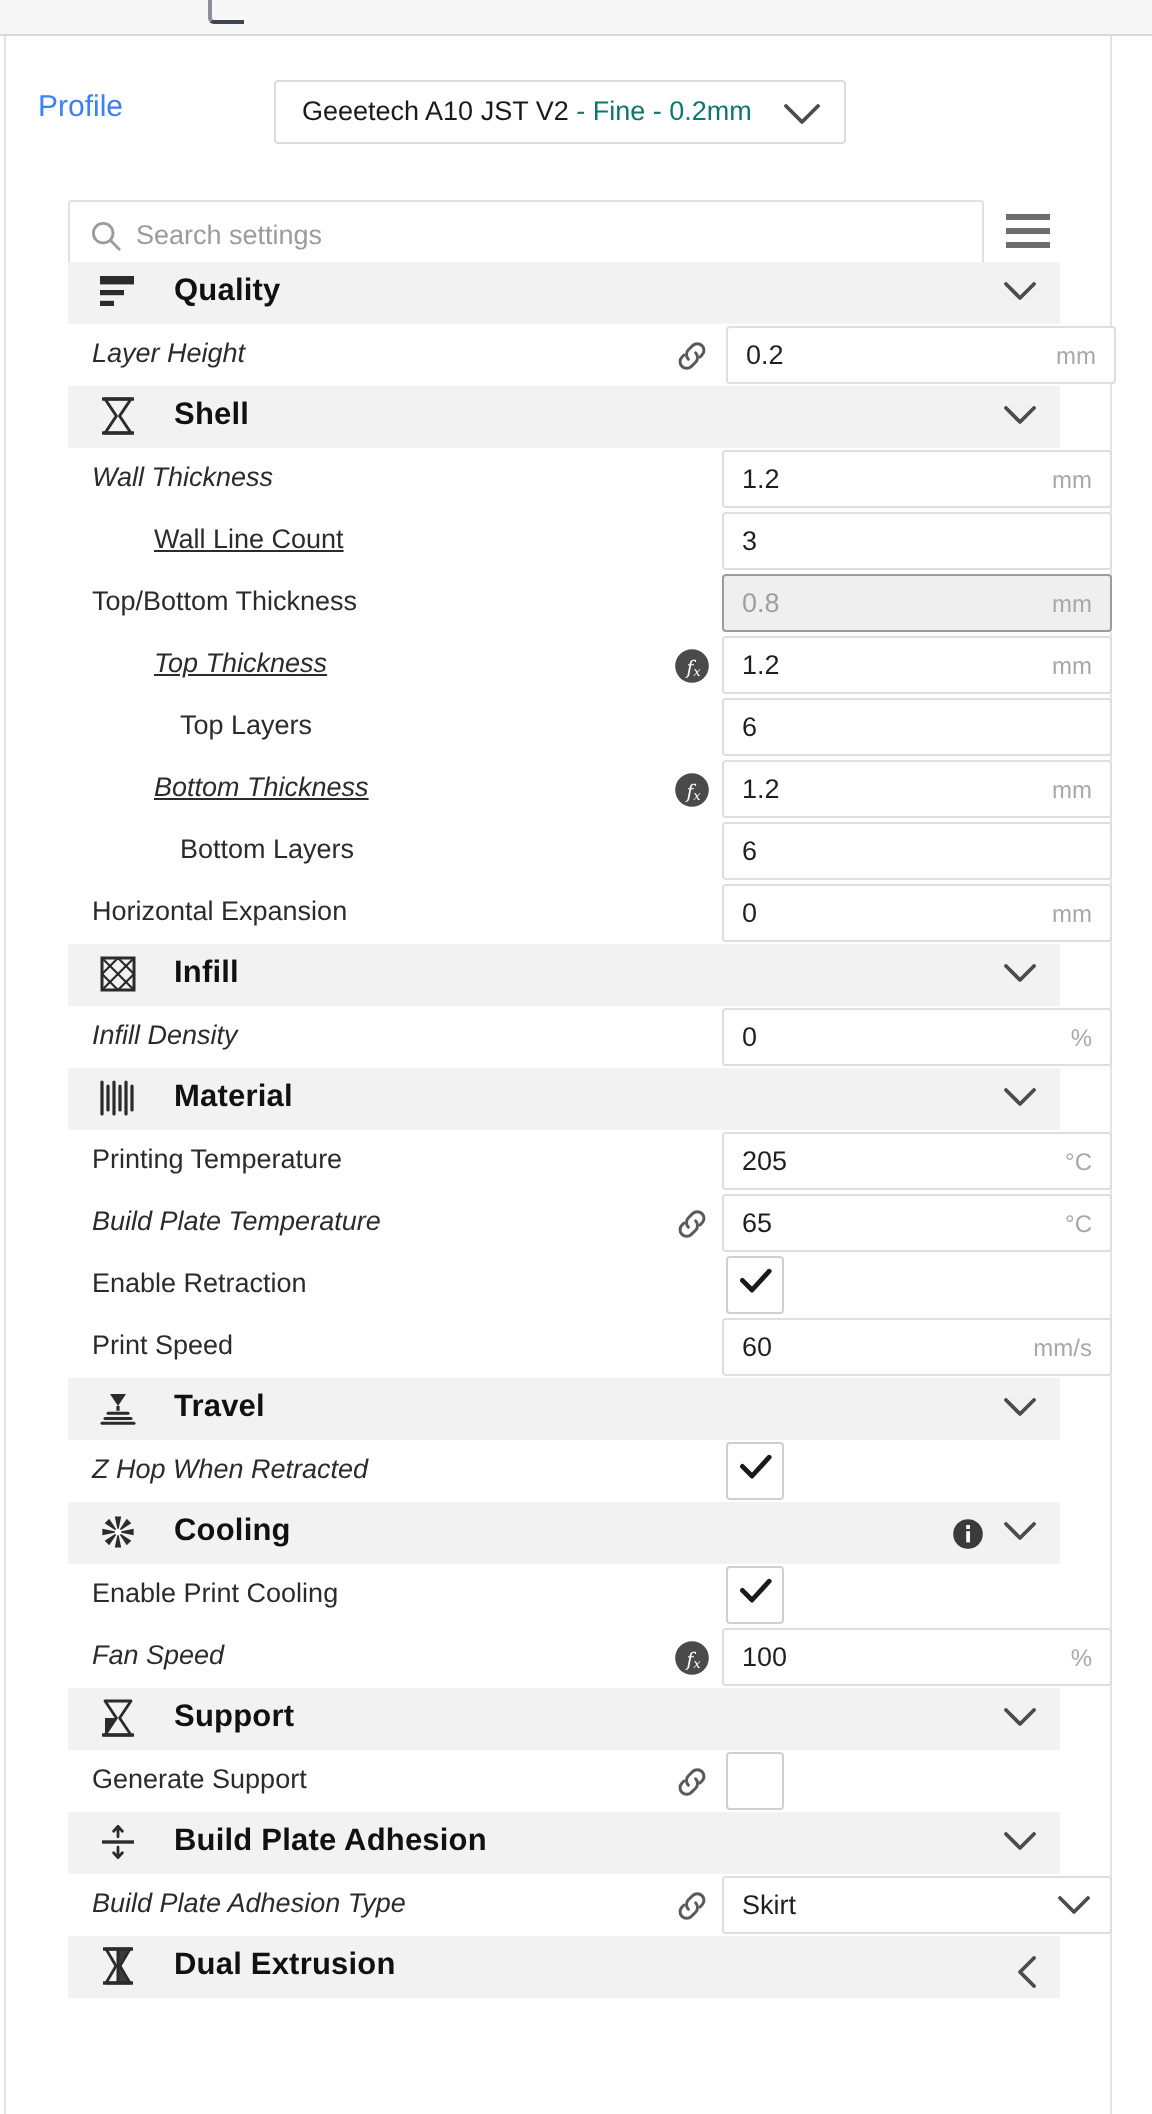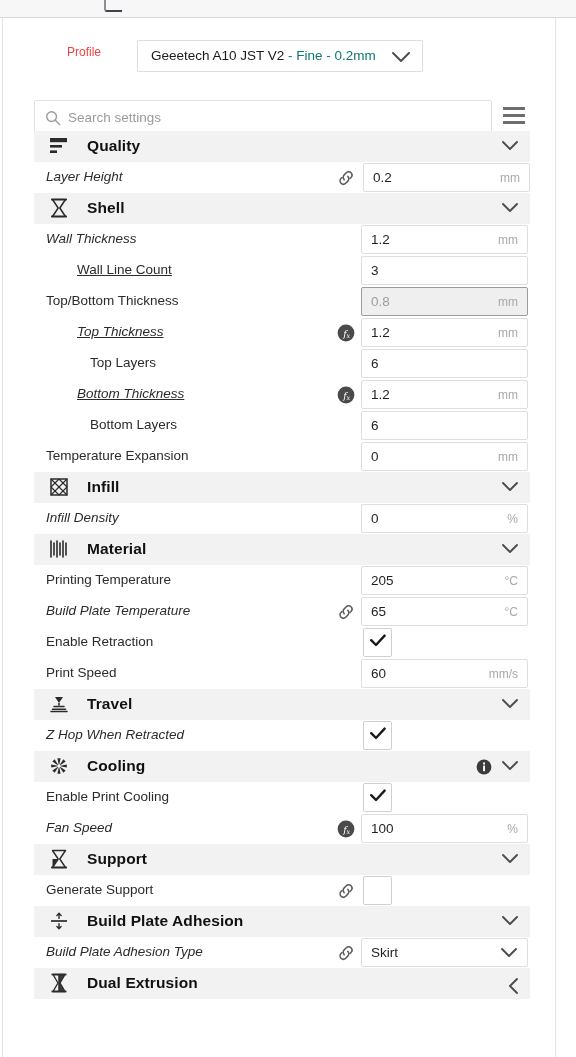--- a/index.html
+++ b/index.html
@@ -48,23 +48,22 @@
 
   
   .profile-row {
     position: absolute;
     left: 0; top: 12px;
     width: 554px; height: 50px;
   }
   .profile-label {
     position: absolute;
     left: 16px; top: 15px;
-    font-size: 12px;
-    color: #ef4444;
-    margin-left: 48px;
+    font-size: 15px;
+    color: #3b82f6;
   }
   .profile-select {
     position: absolute;
     left: 134px; top: 10px;
     width: 286px; height: 32px;
     background: #ffffff;
     border: 1px solid #dcdcdc;
     border-radius: 2px;
   }
   .profile-select .txt {
@@ -167,21 +166,21 @@
   .row .marker {
     position: absolute;
     left: 302px; top: 6px;
     width: 20px; height: 20px;
   }
 
   
   .field {
     position: absolute;
     left: 329px; top: 1px;
-    width: 167px; height: 29px;
+    width: 195px; height: 29px;
     background: #ffffff;
     border: 1px solid #dedede;
     border-radius: 2px;
   }
   .field.shifted { left: 327px; }
   .field.disabled {
     background: #efefef;
     border: 1px solid #9c9c9c;
   }
   .field .val {
@@ -360,21 +359,21 @@
             <span class="unit">mm</span>
           </div>
         </div>
         <div class="row">
           <span class="lbl ind2">Bottom Layers</span>
           <div class="field shifted">
             <span class="val">6</span>
           </div>
         </div>
         <div class="row">
-          <span class="lbl ind0">Temperature Expansion</span>
+          <span class="lbl ind0">Horizontal Expansion</span>
           <div class="field shifted">
             <span class="val">0</span>
             <span class="unit">mm</span>
           </div>
         </div>
         <div class="cat">
           <span class="cat-icon">
             <svg class="icon-svg" width="22" height="22" viewBox="0 0 22 22">
               <rect x="3" y="3" width="16" height="16" fill="none" stroke="#2b2b2b" stroke-width="1.5"></rect>
               <path d="M3 11 L11 3 M3 19 L19 3 M11 19 L19 11" stroke="#2b2b2b" stroke-width="1.1" fill="none"></path>

